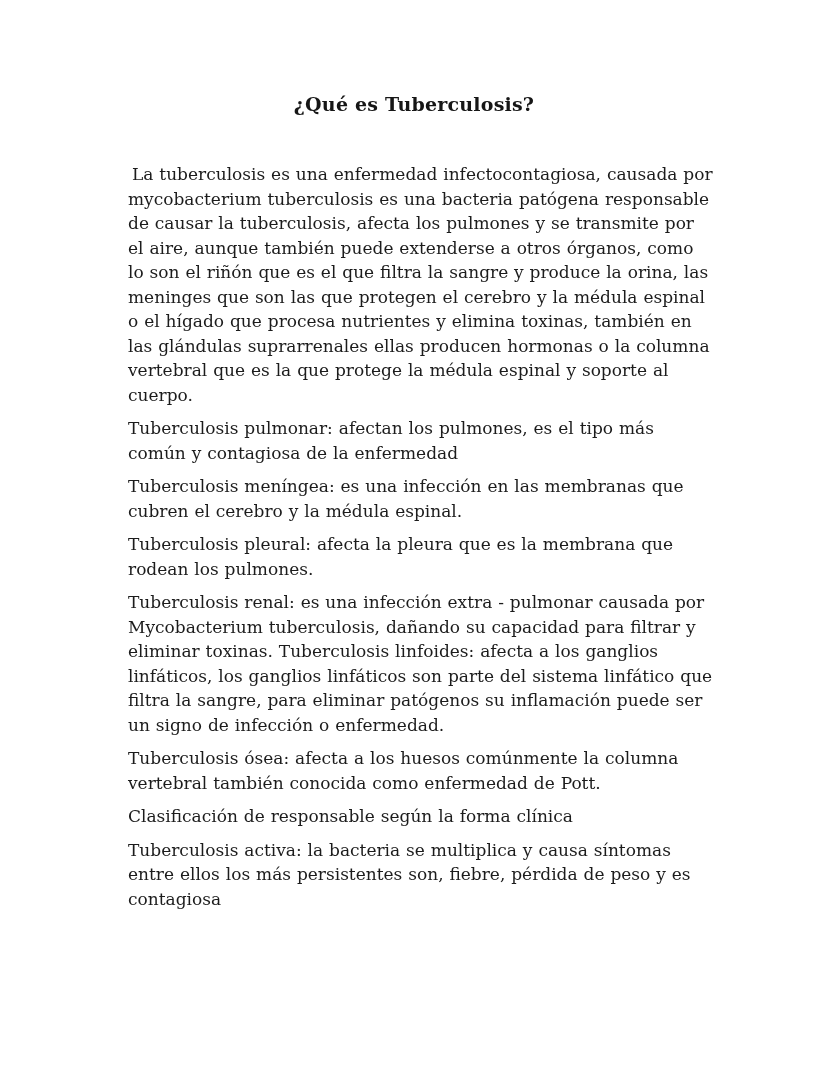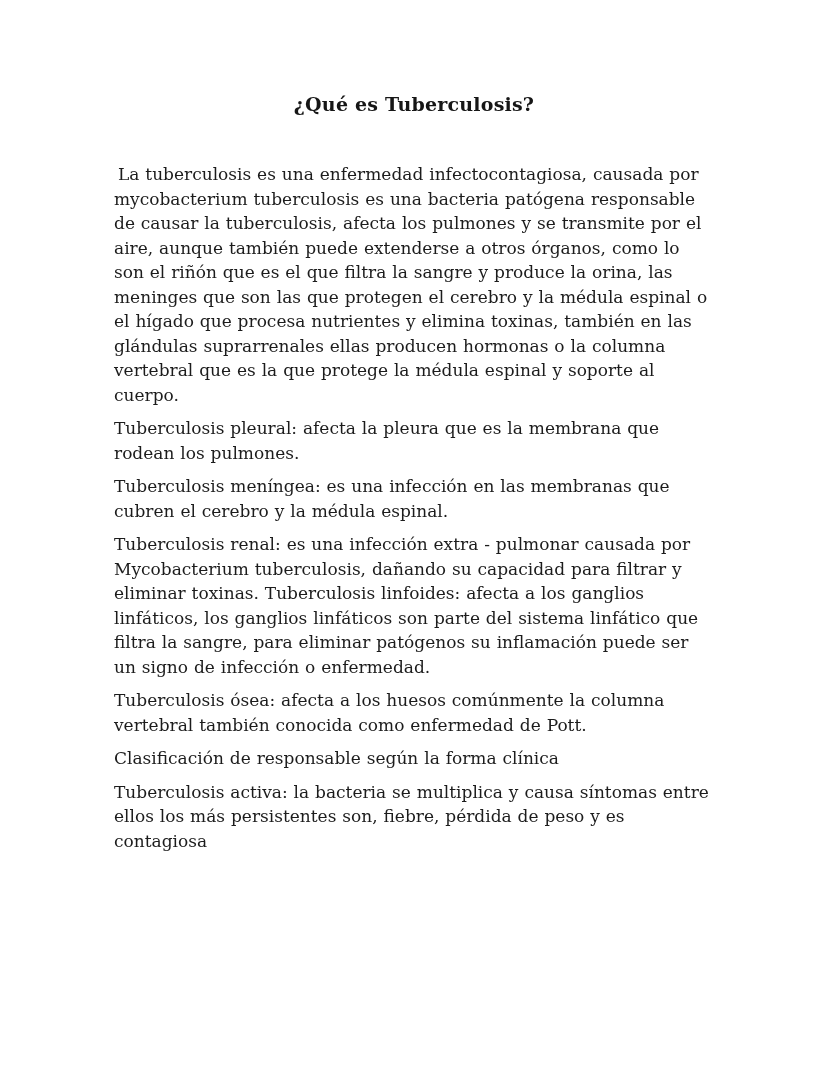--- a/index.html
+++ b/index.html
@@ -26,40 +26,41 @@
       font-size: 19px;
       font-weight: bold;
       text-align: center;
       margin: 0 0 47px 0;
       letter-spacing: 0.2px;
       color: #161616;
     }
     .para {
       font-size: 17px;
       line-height: 24.5px;
-      margin: 0 0 9px 0;
+      margin: 0 0 9px 14px;
       text-align: left;
       word-spacing: 0.5px;
     }
     .para.lead { text-indent: 4px; }
   </style>
 </head>
 <body>
 
 <div class="page">
   <h1 class="title">¿Qué es Tuberculosis?</h1>
 
   <p class="para lead">La tuberculosis es una enfermedad infectocontagiosa, causada por mycobacterium tuberculosis es una bacteria patógena responsable de causar la tuberculosis, afecta los pulmones y se transmite por el aire, aunque también puede extenderse a otros órganos, como lo son el riñón que es el que filtra la sangre y produce la orina, las meninges que son las que protegen el cerebro y la médula espinal o el hígado que procesa nutrientes y elimina toxinas, también en las glándulas suprarrenales ellas producen hormonas o la columna vertebral que es la que protege la médula espinal y soporte al cuerpo.</p>
 
 
+  <p class="para">Tuberculosis pulmonar: afectan los pulmones, es el tipo más común y contagiosa de la enfermedad</p>
 
 
+  <p class="para">Tuberculosis meníngea: es una infección en las membranas que cubren el cerebro y la médula espinal.</p>
+
   <p class="para">Tuberculosis pleural: afecta la pleura que es la membrana que rodean los pulmones.</p>
-
-  <p class="para">Tuberculosis meníngea: es una infección en las membranas que cubren el cerebro y la médula espinal.</p>
 
   <p class="para">Tuberculosis renal: es una infección extra - pulmonar causada por Mycobacterium tuberculosis, dañando su capacidad para filtrar y eliminar toxinas. Tuberculosis linfoides: afecta a los ganglios linfáticos, los ganglios linfáticos son parte del sistema linfático que filtra la sangre, para eliminar patógenos su inflamación puede ser un signo de infección o enfermedad.</p>
 
   <p class="para">Tuberculosis ósea: afecta a los huesos comúnmente la columna vertebral también conocida como enfermedad de Pott.</p>
 
   <p class="para">Clasificación de responsable según la forma clínica</p>
 
   <p class="para">Tuberculosis activa: la bacteria se multiplica y causa síntomas entre ellos los más persistentes son, fiebre, pérdida de peso y es contagiosa</p>
 </div>
 

